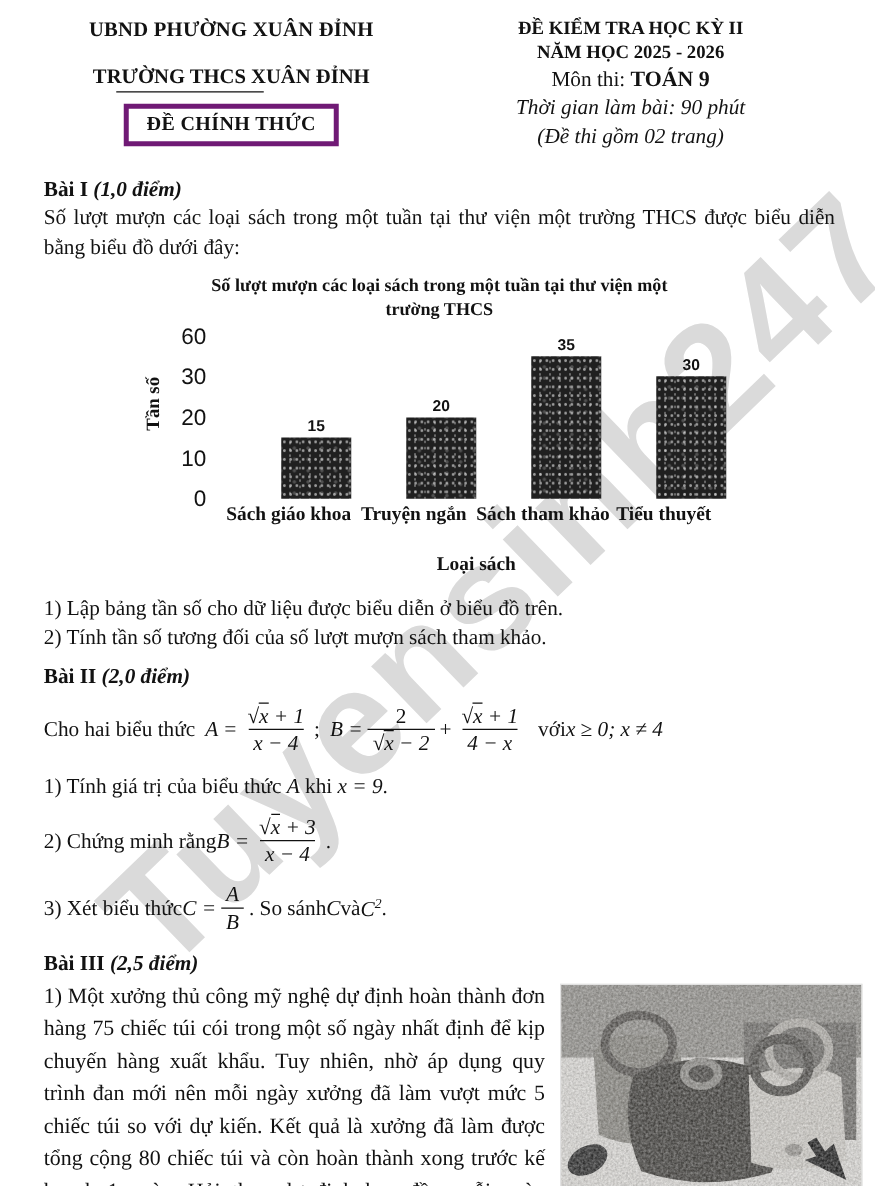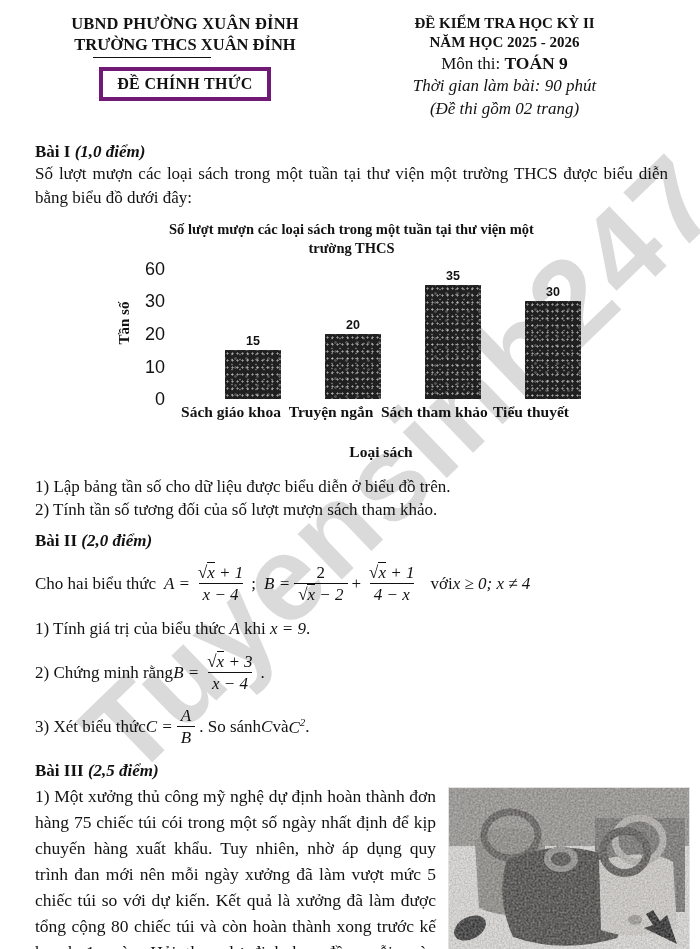--- a/index.html
+++ b/index.html
@@ -15,21 +15,21 @@
     transform:rotate(-44deg);transform-origin:left top;
     font-family:"Liberation Sans", sans-serif;font-weight:bold;
     font-size:120px;letter-spacing:3px;color:#dadada;white-space:nowrap;
     user-select:none;
   }
   .content{position:relative;z-index:1;padding:14px 32px 0 35px;}
   
   .hdr{display:flex;}
   .hdr-left{width:300px;text-align:center;}
   .hdr-left .org{font-weight:bold;font-size:16.5px;letter-spacing:.2px;}
-  .hdr-left .school{font-weight:bold;font-size:16.5px;margin-top:1px;}
+  .hdr-left .school{font-weight:bold;font-size:16.5px;margin-top:17px;}
   .hdr-underline{width:118px;height:0;border-bottom:1.6px solid #111;margin:2px auto 0 38px;margin-left:58px;}
   .stamp-box{
     display:inline-block;border:4px solid #701a75;font-weight:bold;
     padding:4px 14px;margin-top:9px;font-size:16px;letter-spacing:.3px;
   }
   .hdr-right{flex:1;text-align:center;padding-left:6px;}
   .hdr-right .t1,.hdr-right .t2{font-weight:bold;font-size:15px;line-height:1.28;}
   .hdr-right .t3{font-size:17px;line-height:1.3;}
   .hdr-right .t3 b{font-size:17.5px;}
   .hdr-right .t4,.hdr-right .t5{font-style:italic;font-size:17px;line-height:1.3;}

